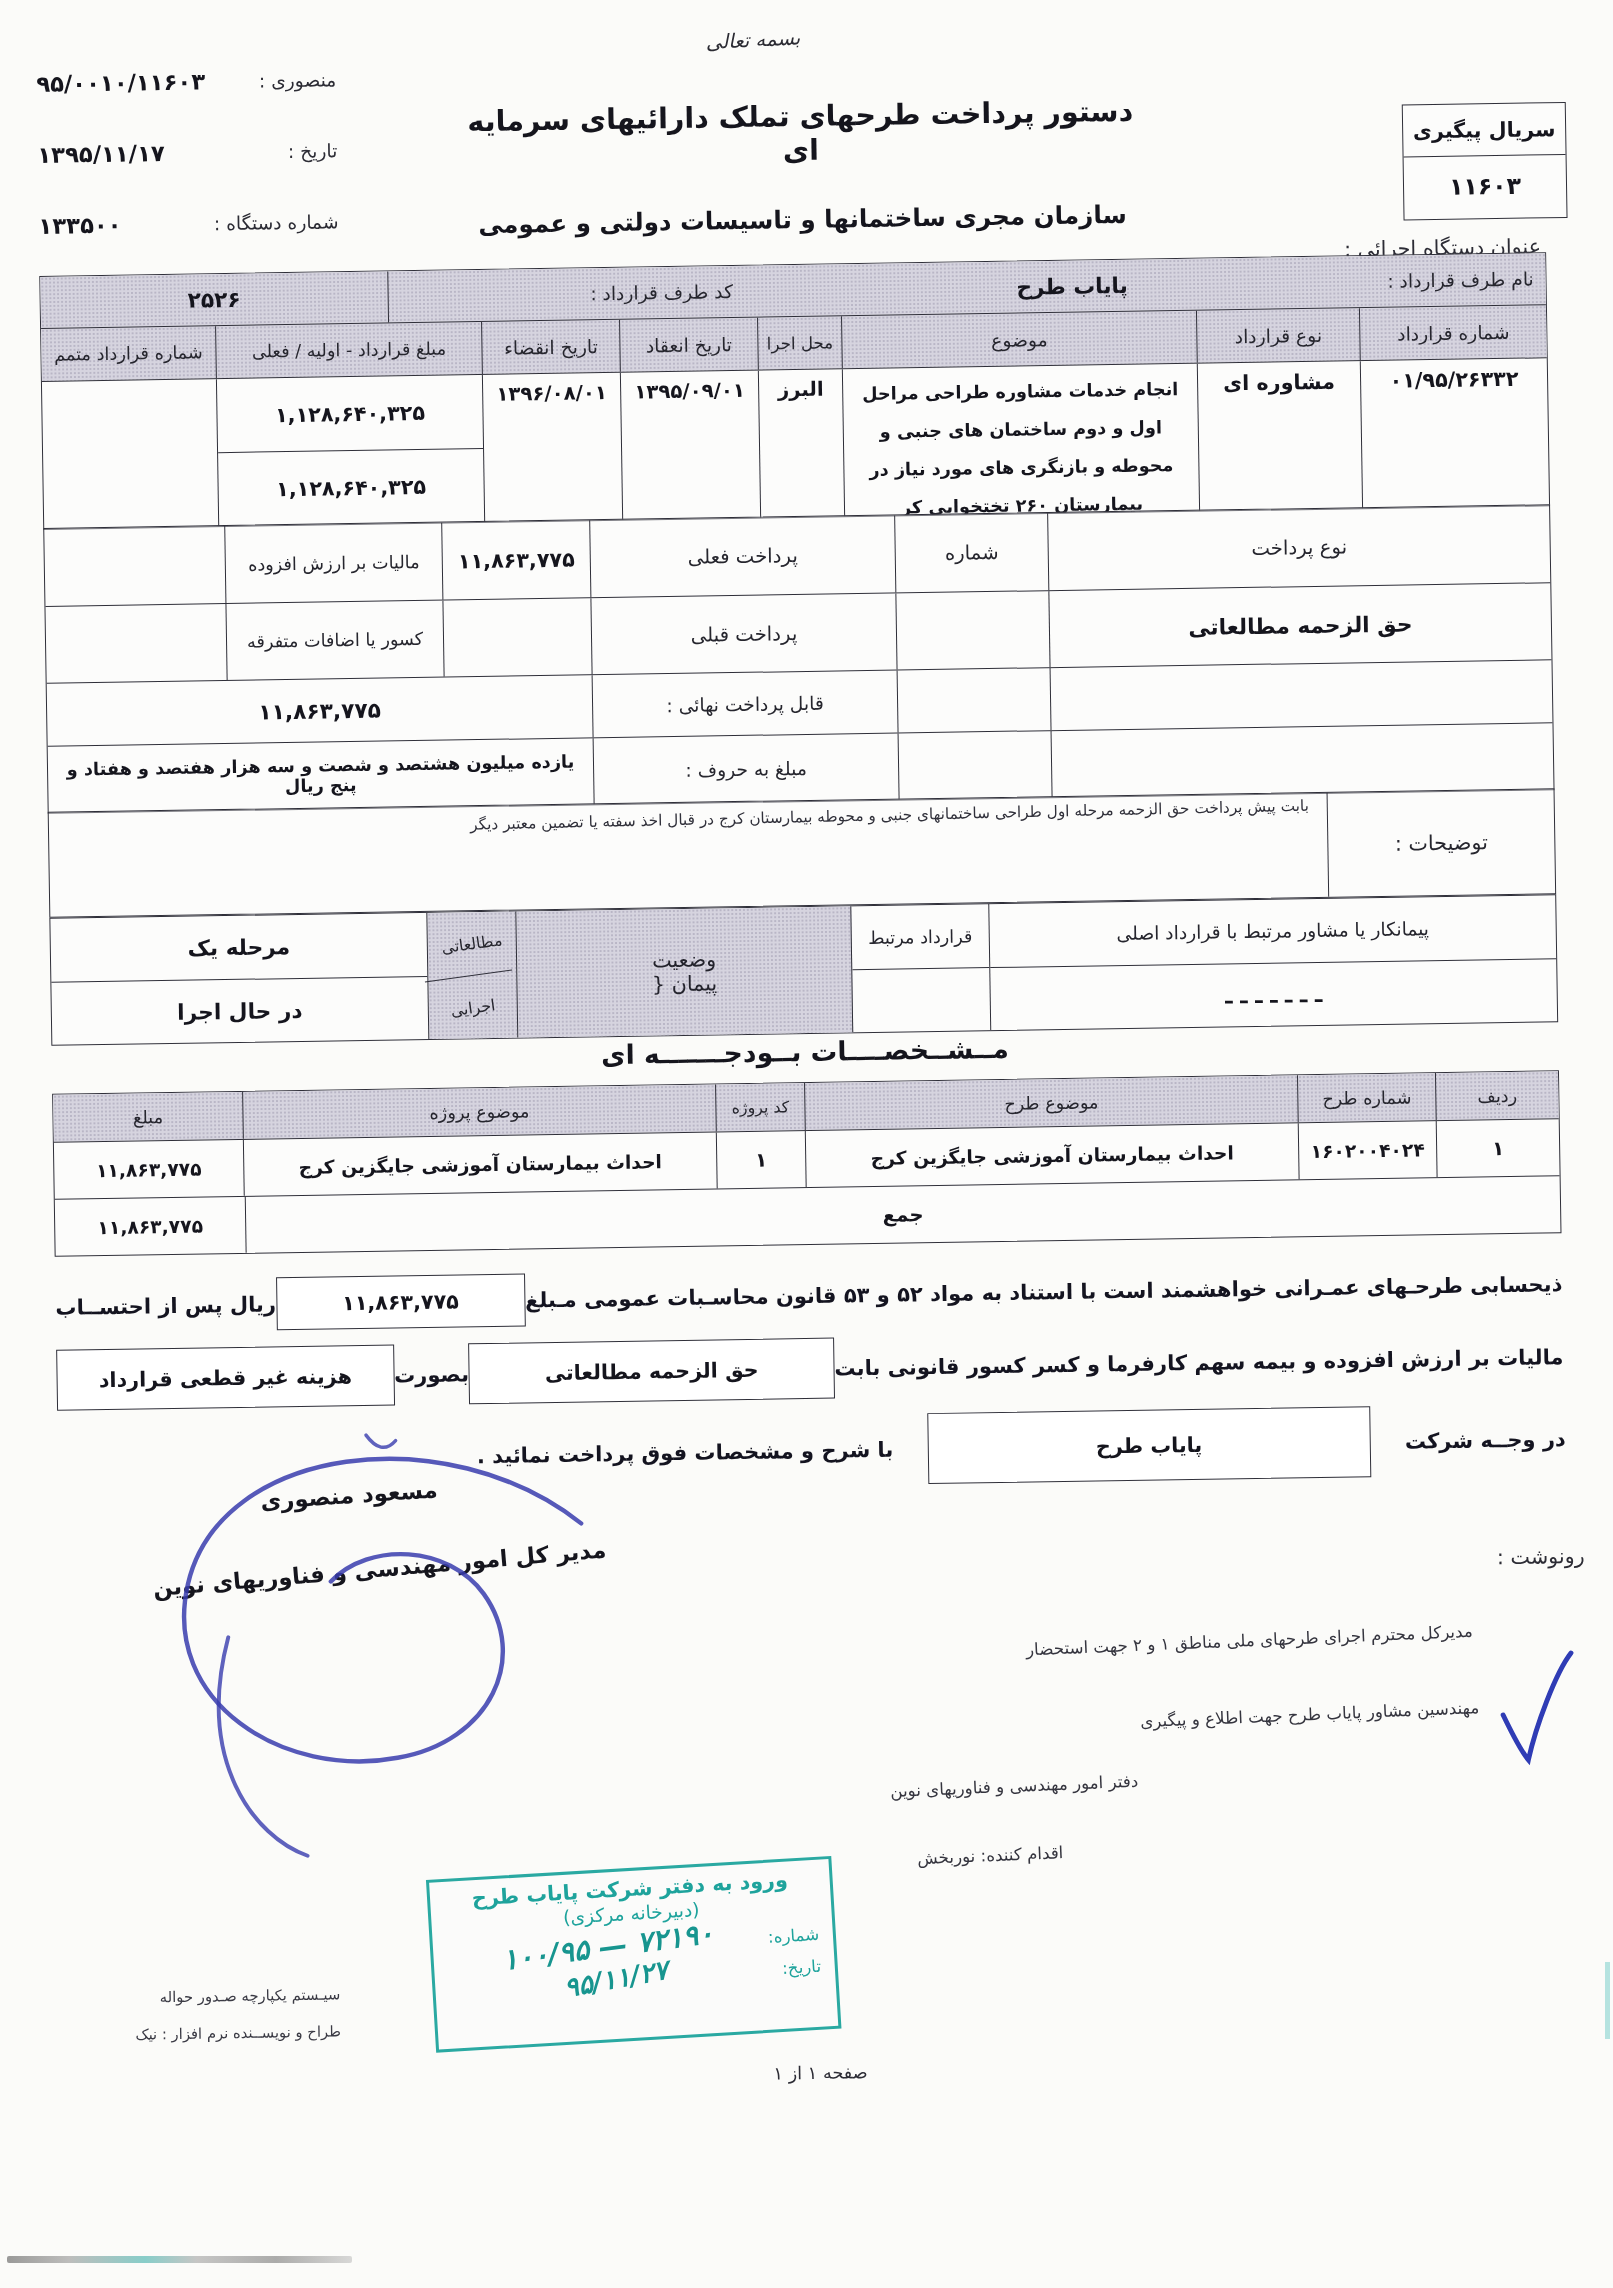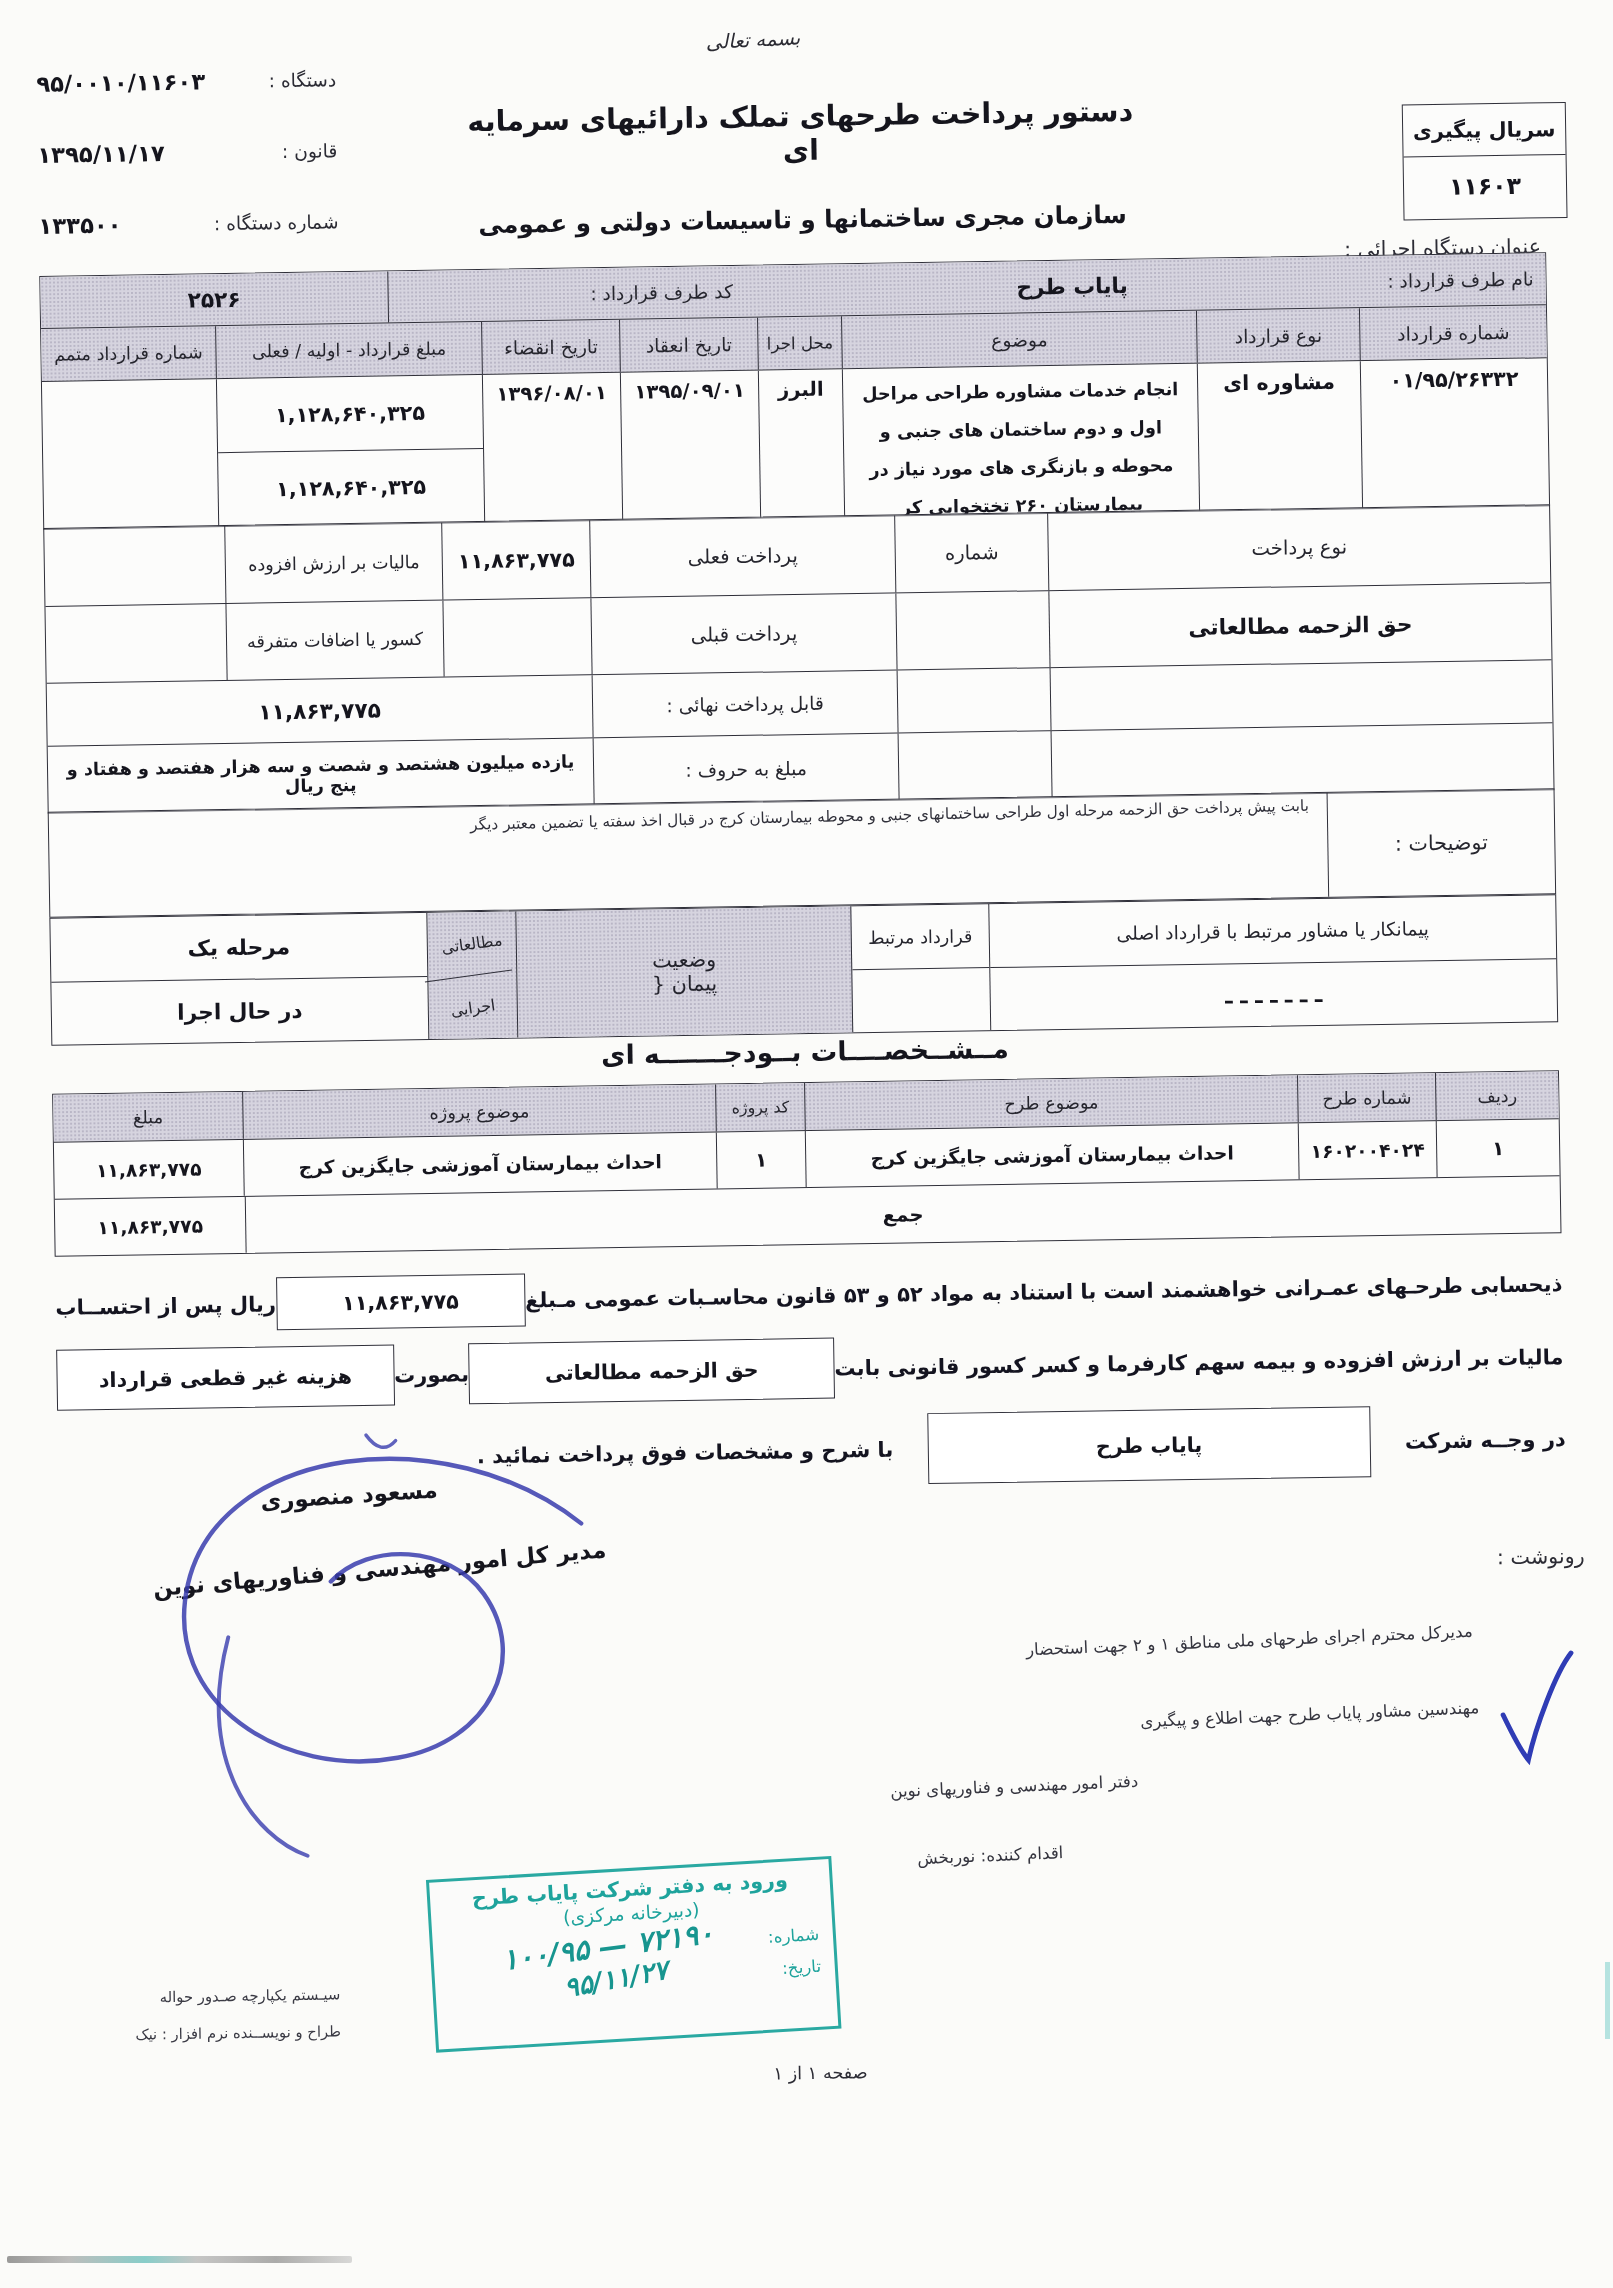--- a/index.html
+++ b/index.html
@@ -37,27 +37,27 @@
 </head>
 <body>
 
 <div class="page">
  <div class="doc">
 
   <div class="abs" style="left:724px;top:27.6px;font-size:19.7px;font-style:italic;color:#2b2b33;transform:rotate(-2deg);">بسمه تعالی</div>
 
   <div class="abs" style="left:54px;top:59px;width:300px;">
     <div class="row" style="justify-content:space-between;align-items:center;">
-      <span class="lbl">دستگاه :</span>
+      <span class="lbl">منصوری :</span>
       <span class="val">۹۵/۰۰۱۰/۱۱۶۰۳</span>
     </div>
   </div>
   <div class="abs" style="left:54px;top:130px;width:300px;">
     <div class="row" style="justify-content:space-between;align-items:center;">
-      <span class="lbl">قانون :</span>
+      <span class="lbl">تاریخ :</span>
       <span class="val">۱۳۹۵/۱۱/۱۷</span>
     </div>
   </div>
   <div class="abs" style="left:54px;top:201px;width:300px;">
     <div class="row" style="justify-content:space-between;align-items:center;">
       <span class="lbl">شماره دستگاه :</span>
       <span class="val">۱۳۳۵۰۰</span>
     </div>
   </div>
 

